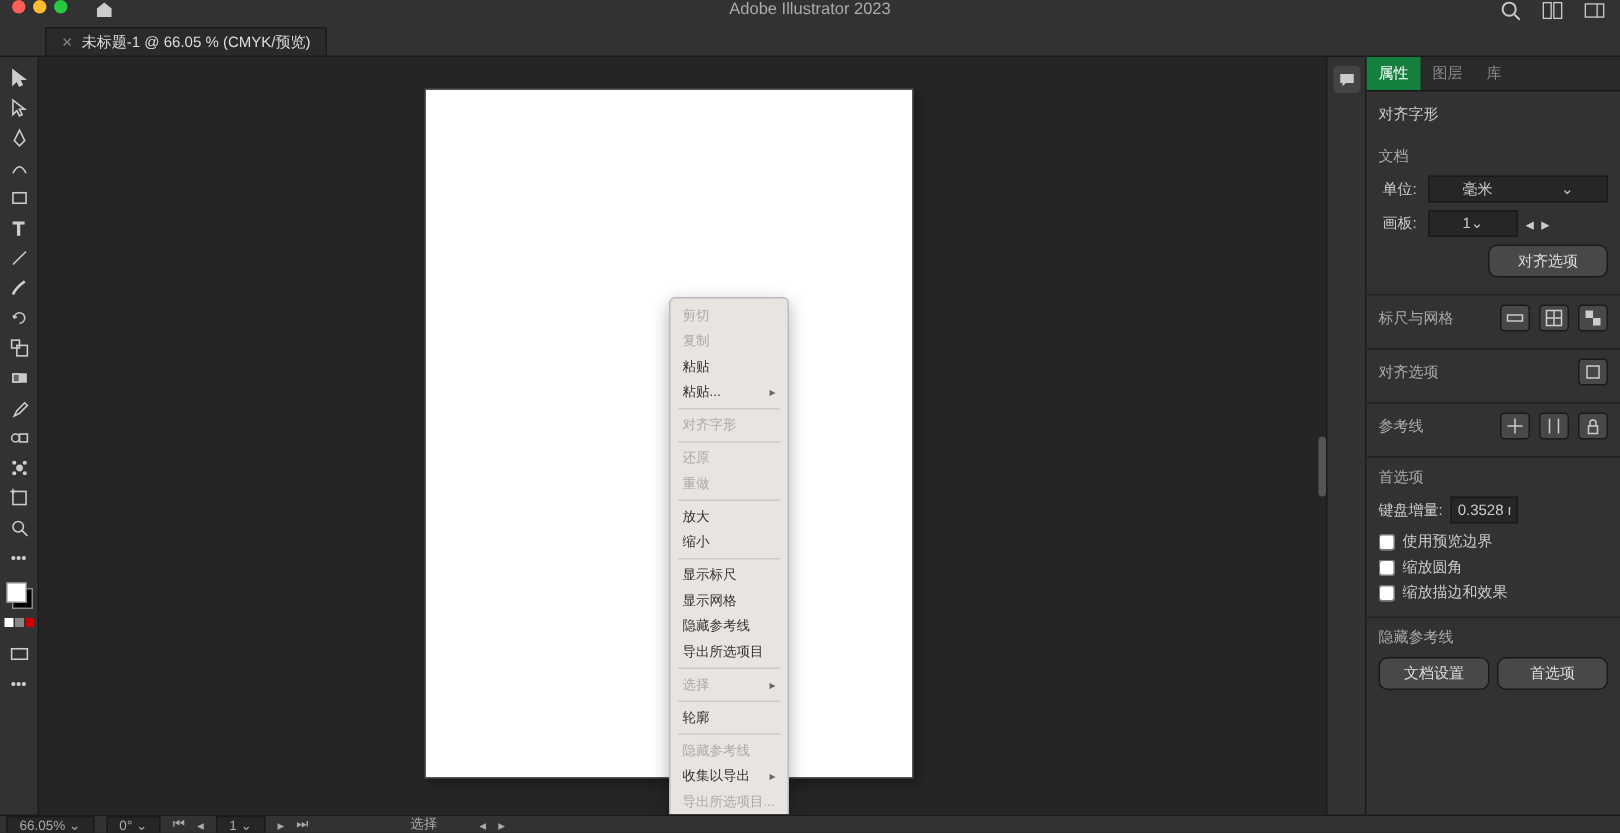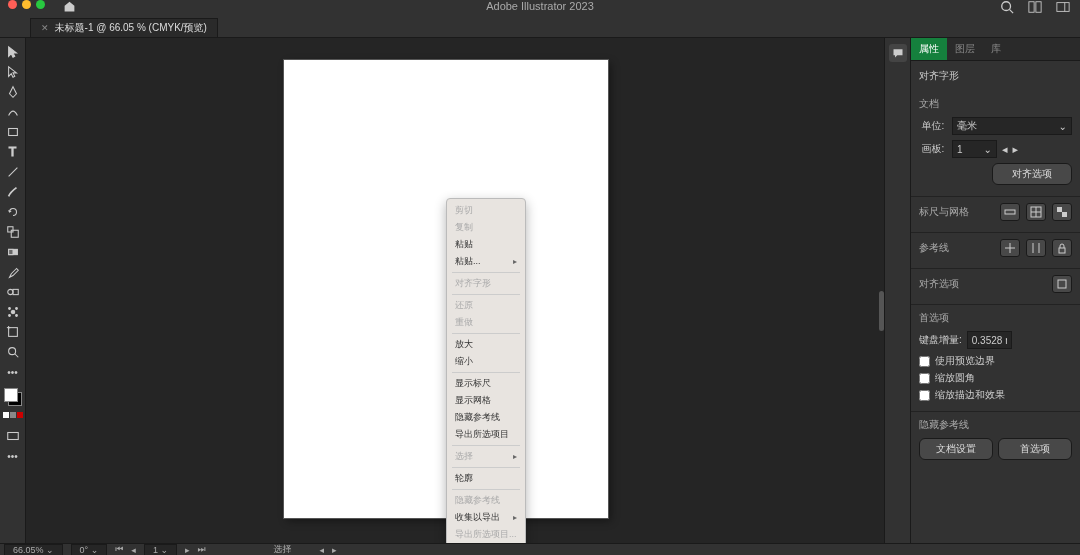--- a/index.html
+++ b/index.html
@@ -36,21 +36,21 @@
 .right-rail{width:26px;background:#323232;border-left:1px solid #1a1a1a;display:flex;flex-direction:column;align-items:center;padding-top:6px;}
 .rail-ic{width:18px;height:18px;background:#444;border-radius:3px;margin-bottom:4px;display:flex;align-items:center;justify-content:center;}
 .panel{width:170px;background:#323232;border-left:1px solid #1a1a1a;overflow-y:auto;}
 .ptabs{display:flex;border-bottom:1px solid #1a1a1a;background:#2a2a2a;}
 .ptab{padding:4px 8px;font-size:10px;color:#888;cursor:pointer;}
 .ptab.act{color:#fff;background:#15803d;}
 .psec{padding:6px 8px;border-bottom:1px solid #222;}
 .psec-t{color:#aaa;font-size:10px;margin-bottom:6px;}
 .prow{display:flex;align-items:center;margin-bottom:5px;gap:5px;}
 .plabel{font-size:10px;color:#ccc;min-width:28px;text-align:center;}
-.pselect{flex:1;background:#262626;border:1px solid #1a1a1a;color:#ccc;font-size:10px;padding:2px 4px;height:18px;display:flex;align-items:center;justify-content:space-between;}
+.pselect{flex:1;background:#262626;border:1px solid #1a1a1a;color:#ccc;font-size:10px;padding:2px 22px;height:18px;display:flex;align-items:center;justify-content:space-between;}
 .pbtn{flex:1;background:#484848;border:1px solid #1a1a1a;color:#ddd;font-size:10px;padding:3px 0;text-align:center;cursor:pointer;border-radius:6px;}
 .iconrow{display:flex;gap:6px;}
 .picon{width:20px;height:18px;background:#484848;border:1px solid #1a1a1a;border-radius:3px;display:flex;align-items:center;justify-content:center;}
 .chk{display:flex;align-items:center;gap:5px;font-size:10px;color:#ccc;margin-bottom:3px;}
 .chk input{width:11px;height:11px;}
 .pinput{background:#262626;border:1px solid #1a1a1a;color:#ccc;font-size:10px;padding:2px 4px;width:45px;height:18px;}
 .status{position:absolute;bottom:0;left:0;right:0;height:12px;background:#323232;border-top:1px solid #1a1a1a;display:flex;align-items:center;font-size:9px;color:#aaa;padding:0 4px;gap:8px;}
 .status .sel{background:#262626;padding:0 8px;border:1px solid #1a1a1a;}
 .scroll-ind{position:absolute;right:0;top:50%;width:5px;height:40px;background:#555;border-radius:3px;}
 .nosel{padding:8px;font-size:10px;color:#ccc;}
@@ -333,50 +333,50 @@
               <svg width="12" height="12" viewBox="0 0 12 12">
                 <rect x="1" y="1" width="5" height="5" fill="#ccc"></rect>
                 <rect x="6" y="6" width="5" height="5" fill="#ccc"></rect>
               </svg>
             </div>
         </div>
       </div>
     </div>
     <div class="psec">
       <div class="prow">
+          <div class="psec-t" style="margin:0;flex:1">对齐选项</div>
+        <div class="iconrow">
+          <div class="picon">
+              <svg width="12" height="12" viewBox="0 0 12 12">
+                <rect x="2" y="2" width="8" height="8" stroke="#ccc" fill="none"></rect>
+              </svg>
+            </div>
+        </div>
+      </div>
+    </div>
+    <div class="psec">
+      <div class="prow">
           <div class="psec-t" style="margin:0;flex:1">参考线</div>
         <div class="iconrow">
           <div class="picon">
               <svg width="12" height="12" viewBox="0 0 12 12">
                 <line x1="6" y1="1" x2="6" y2="11" stroke="#ccc"></line>
                 <line x1="1" y1="6" x2="11" y2="6" stroke="#ccc"></line>
               </svg>
             </div>
           <div class="picon">
               <svg width="12" height="12" viewBox="0 0 12 12">
                 <line x1="3" y1="1" x2="3" y2="11" stroke="#ccc"></line>
                 <line x1="9" y1="1" x2="9" y2="11" stroke="#ccc"></line>
               </svg>
             </div>
           <div class="picon">
               <svg width="12" height="12" viewBox="0 0 12 12">
                 <rect x="3" y="6" width="6" height="5" stroke="#ccc" fill="none"></rect>
                 <path d="M4 6 V4 a2 2 0 0 1 4 0 V6" stroke="#ccc" fill="none"></path>
-              </svg>
-            </div>
-        </div>
-      </div>
-    </div>
-    <div class="psec">
-      <div class="prow">
-          <div class="psec-t" style="margin:0;flex:1">对齐选项</div>
-        <div class="iconrow">
-          <div class="picon">
-              <svg width="12" height="12" viewBox="0 0 12 12">
-                <rect x="2" y="2" width="8" height="8" stroke="#ccc" fill="none"></rect>
               </svg>
             </div>
         </div>
       </div>
     </div>
     <div class="psec">
       <div class="psec-t">首选项</div>
       <div class="prow">
         <div style="font-size:10px;color:#ccc">键盘增量:</div>
         <input class="pinput" value="0.3528 mm" style="">

